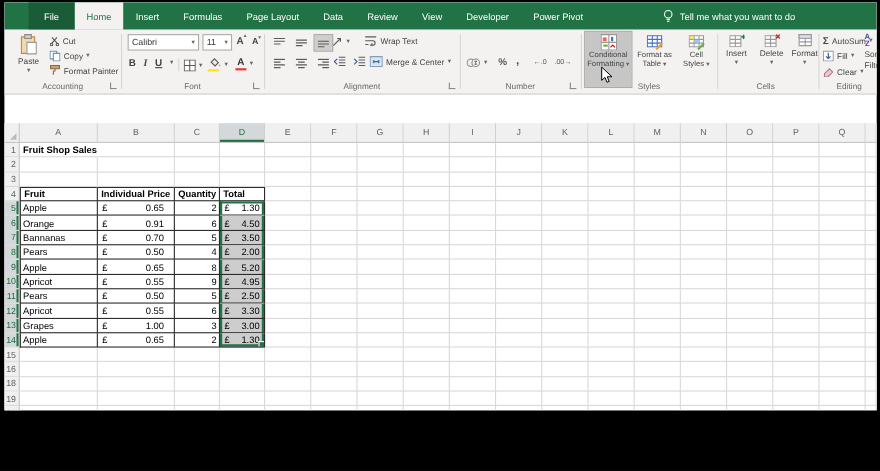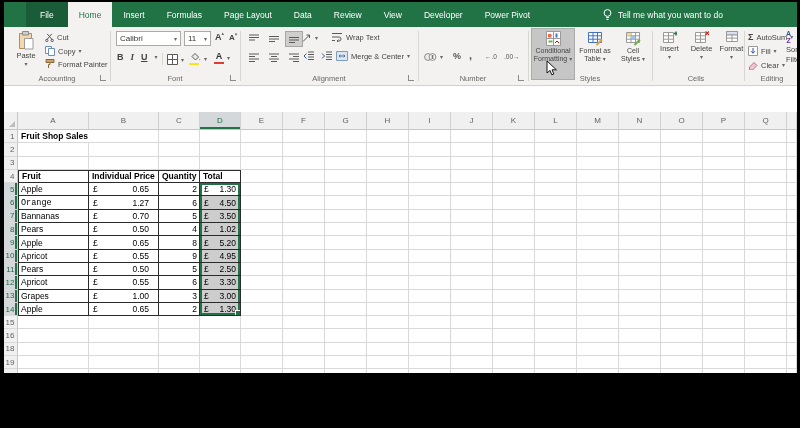--- a/index.html
+++ b/index.html
@@ -489,24 +489,24 @@
         <div class="cell" style="width: 42px;"></div>
         <div class="cell" style="width: 42px;"></div>
         <div class="cell" style="width: 42px;"></div>
         <div class="cell" style="width: 42px;"></div>
         <div class="cell" style="width: 42px;"></div>
         <div class="cell" style="width: 42px;"></div>
         <div class="cell" style="width: 10px;"></div>
       </div>
       <div class="grow">
         <div class="rowhdr selrow">6</div>
-        <div class="cell tb bl" style="width: 71px; font-family: Liberation Mono, monospace;">Orange</div>
-        <div class="cell tb money pad9" style="width: 70px;">
-          <span>£</span>
-          <span>1.27</span>
+        <div class="cell tb bl" style="width: 71px;">Orange</div>
+        <div class="cell tb money pad9" style="width: 70px;">
+          <span>£</span>
+          <span>0.91</span>
         </div>
         <div class="cell tb num" style="width: 41px;">6</div>
         <div class="cell tb money pad4 sel" style="width: 41px;">
           <span>£</span>
           <span>4.50</span>
         </div>
         <div class="cell" style="width: 42px;"></div>
         <div class="cell" style="width: 42px;"></div>
         <div class="cell" style="width: 42px;"></div>
         <div class="cell" style="width: 42px;"></div>
@@ -551,21 +551,21 @@
       <div class="grow">
         <div class="rowhdr selrow">8</div>
         <div class="cell tb bl" style="width: 71px;">Pears</div>
         <div class="cell tb money pad9" style="width: 70px;">
           <span>£</span>
           <span>0.50</span>
         </div>
         <div class="cell tb num" style="width: 41px;">4</div>
         <div class="cell tb money pad4 sel" style="width: 41px;">
           <span>£</span>
-          <span>1.02</span>
+          <span>2.00</span>
         </div>
         <div class="cell" style="width: 42px;"></div>
         <div class="cell" style="width: 42px;"></div>
         <div class="cell" style="width: 42px;"></div>
         <div class="cell" style="width: 42px;"></div>
         <div class="cell" style="width: 42px;"></div>
         <div class="cell" style="width: 42px;"></div>
         <div class="cell" style="width: 42px;"></div>
         <div class="cell" style="width: 42px;"></div>
         <div class="cell" style="width: 42px;"></div>

